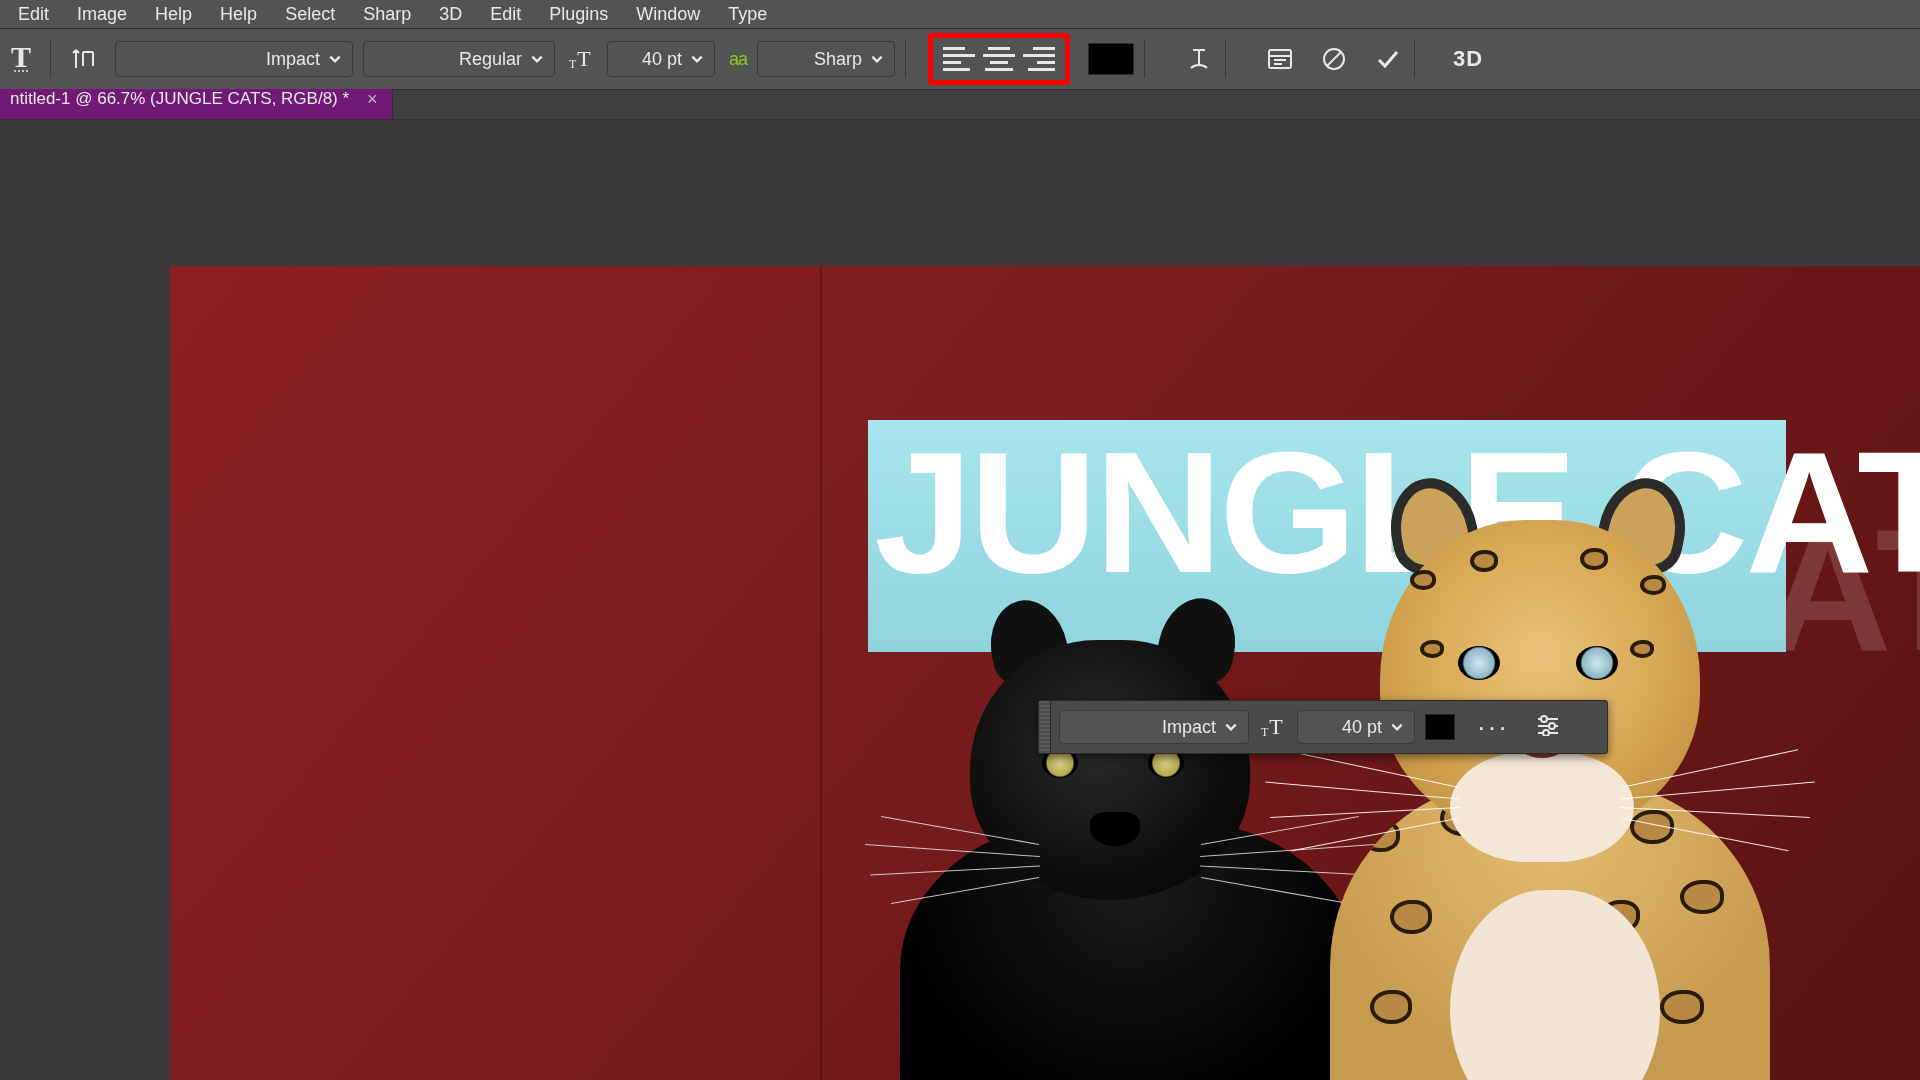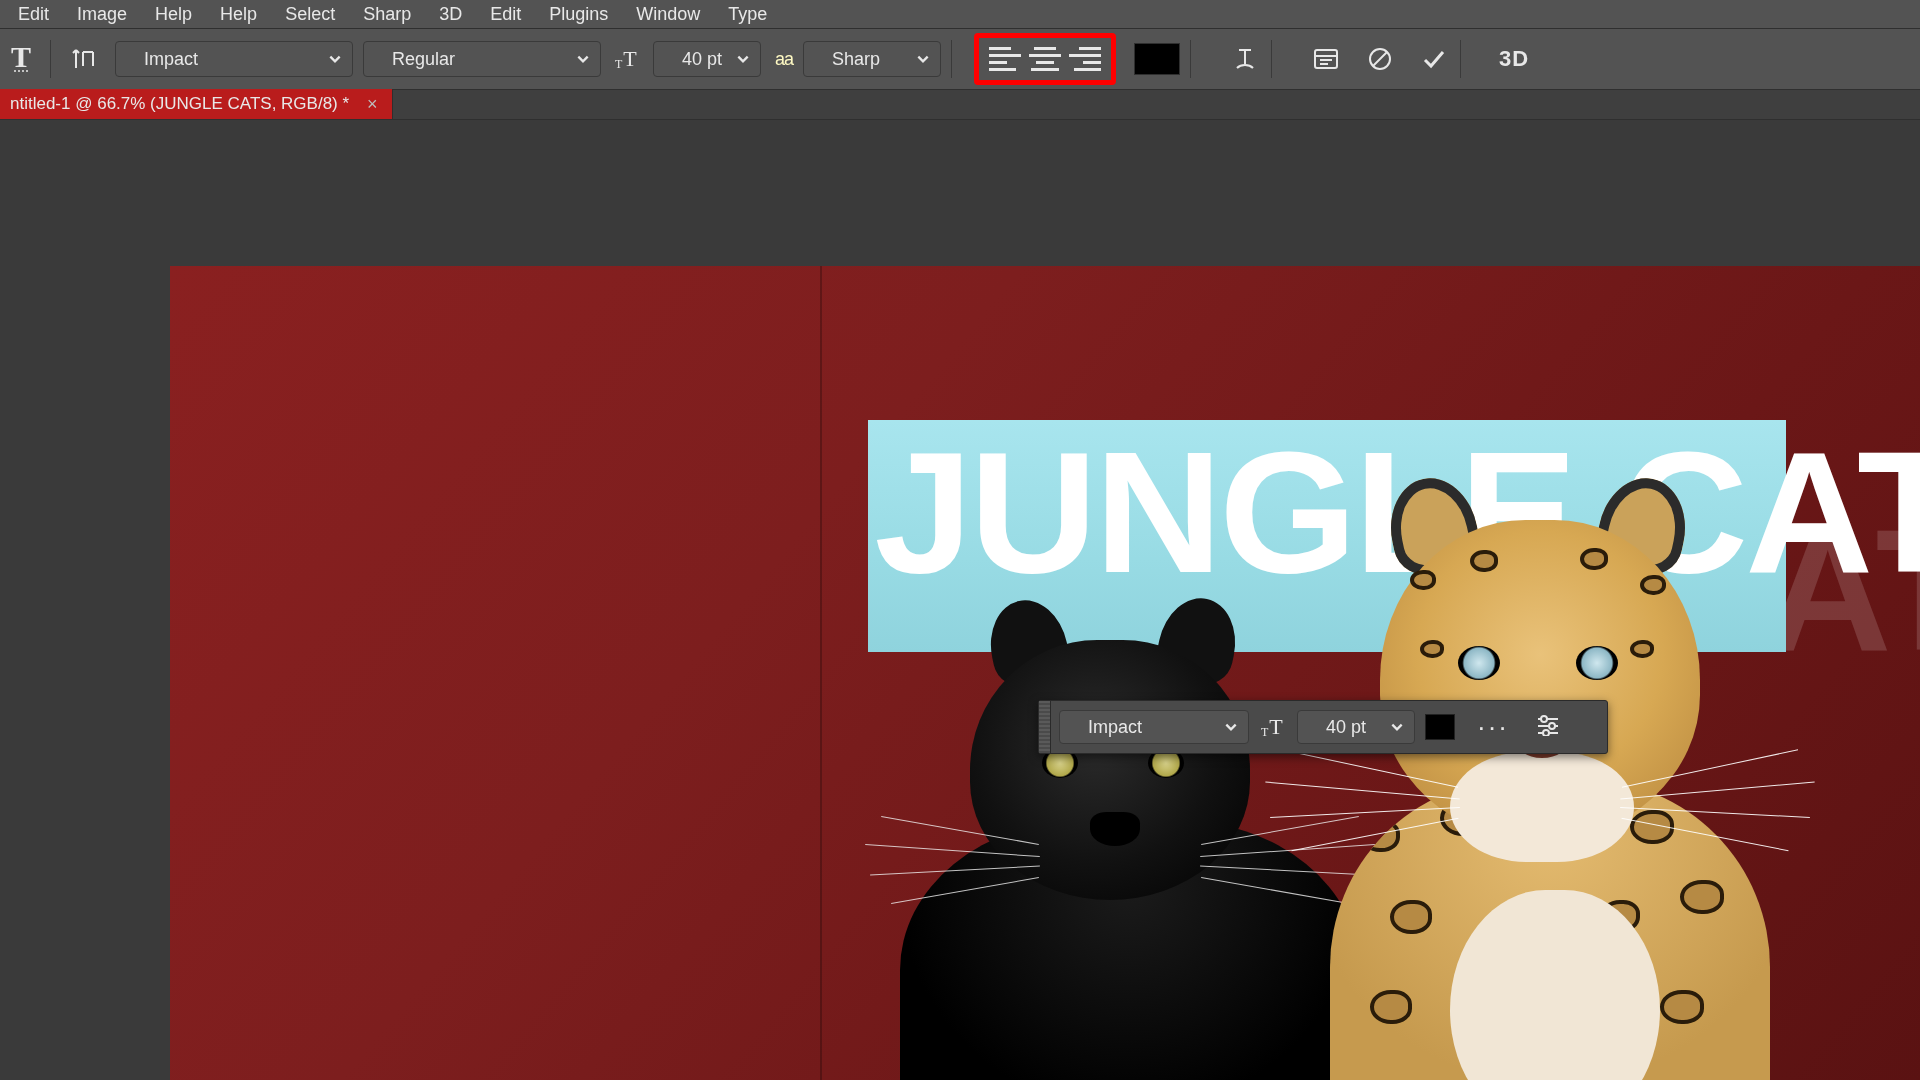--- a/index.html
+++ b/index.html
@@ -13,53 +13,53 @@
 .optbar { height:62px; background:#535353; border-top:1px solid #2f2f2f; border-bottom:1px solid #2f2f2f; display:flex; align-items:center; color:#e8e8e8; font-size:18px; }
 .tool-t { width:40px; display:flex; flex-direction:column; justify-content:center; align-items:center; padding-left:2px; }
 .tool-t-glyph { font-family:"Times New Roman",serif; font-size:30px; font-weight:600; line-height:1; text-align:center; color:#e8e8e8; }
 .tool-t-dots { height:6px; margin-top:-2px; display:flex; gap:2px; }
 .tool-t-dots span{ width:2px; height:2px; background:#e8e8e8; border-radius:50%; }
 .vsep { width:1px; height:38px; background:#3a3a3a; margin:0 10px; }
 
 .orient-btn { width:34px; height:34px; margin-left:6px; display:flex; align-items:center; justify-content:center; }
 .orient-btn svg { stroke:#e8e8e8; }
 
-.dd { height:36px; background:#535353; border:1px solid #3a3a3a; border-radius:4px; display:flex; align-items:center; justify-content:space-between; padding:0 10px 0 28px; color:#e8e8e8; font-size:18px; cursor:pointer; }
+.dd { height:36px; background:#535353; border:1px solid #3a3a3a; border-radius:4px; display:flex; align-items:center; justify-content:flex-end; padding:0 10px 0 28px; color:#e8e8e8; font-size:18px; cursor:pointer; }
 .dd .chev { margin-left:8px; }
 
 .dd-font  { width:238px; margin-left:14px; }
-.dd-style { width:238px; margin-left:10px;gap:32px; }
+.dd-style { width:192px; margin-left:10px; }
 .dd-size  { width:108px; margin-left:8px; }
 .dd-aa    { width:138px; margin-left:10px; }
 
 .sizeicon { width:30px; margin-left:14px; display:flex; align-items:flex-end; }
 .sizeicon .sm { font-size:12px; font-family:"Times New Roman",serif; }
 .sizeicon .lg { font-size:22px; font-family:"Times New Roman",serif; margin-left:1px; }
 
-.aa-icon { font-size:18px; letter-spacing:-1px; margin-left:14px; color:#fef9c3; }
+.aa-icon { font-size:18px; letter-spacing:-1px; margin-left:14px; color:#84cc16; }
 
 .align-group { display:flex; align-items:center; gap:8px; margin-left:12px; padding:6px 10px; }
 .align-group.highlighted { border:5px solid #ff0000; border-radius:4px; }
 .align-btn { width:32px; height:30px; display:flex; flex-direction:column; justify-content:center; gap:4px; cursor:pointer; }
 .align-btn span { height:3px; background:#e8e8e8; }
 .al .a{width:70%} .al .b{width:100%} .al .c{width:55%} .al .d{width:85%}
 .ac{align-items:center} .ac .a{width:70%} .ac .b{width:100%} .ac .c{width:55%} .ac .d{width:85%}
 .ar{align-items:flex-end} .ar .a{width:70%} .ar .b{width:100%} .ar .c{width:55%} .ar .d{width:85%}
 
 .colorwell { width:46px; height:32px; background:#000; border:1px solid #2f2f2f; margin-left:18px; cursor:pointer; }
 
 .iconbtn { width:32px; height:32px; margin-left:28px; display:flex; align-items:center; justify-content:center; cursor:pointer; color:#e8e8e8; }
 .iconbtn.tight { margin-left:22px; }
 .iconbtn svg { stroke:#e8e8e8; fill:none; stroke-width:2; }
 
 .threeD { font-size:22px; font-weight:600; letter-spacing:1px; color:#e8e8e8; margin-left:28px; cursor:pointer; }
 
 
 .tabbar { height:30px; background:#3f3f3f; display:flex; align-items:flex-end; border-bottom:1px solid #2f2f2f; }
-.doctab { height:30px; background:#b91c1c; color:#e8e8e8; font-size:17px; display:flex; align-items:center; padding:0 14px 0 10px; border-right:1px solid #2f2f2f; }
+.doctab { height:30px; background:#701a75; color:#e8e8e8; font-size:17px; display:flex; padding:0 14px 0 10px; border-right:1px solid #2f2f2f; }
 .doctab .x { margin-left:18px; font-size:18px; color:#bdbdbd; cursor:pointer; }
 
 
 .workspace { position:absolute; left:0; top:120px; right:0; bottom:0; background:#3a3a3a; }
 .paste { position:absolute; left:170px; top:146px; right:0; bottom:0;
          background:linear-gradient(130deg,#8a2020 0%,#7d1e1e 35%,#6b1717 70%,#5a1212 100%); }
 .paste-split { position:absolute; left:650px; top:0; bottom:0; width:2px; background:rgba(0,0,0,.25); }
 
 .title-sel { position:absolute; left:868px; top:300px; width:918px; height:232px;
              background:linear-gradient(180deg,#a8e5ee 0%,#98dbe4 60%,#8fd3dd 100%); }

